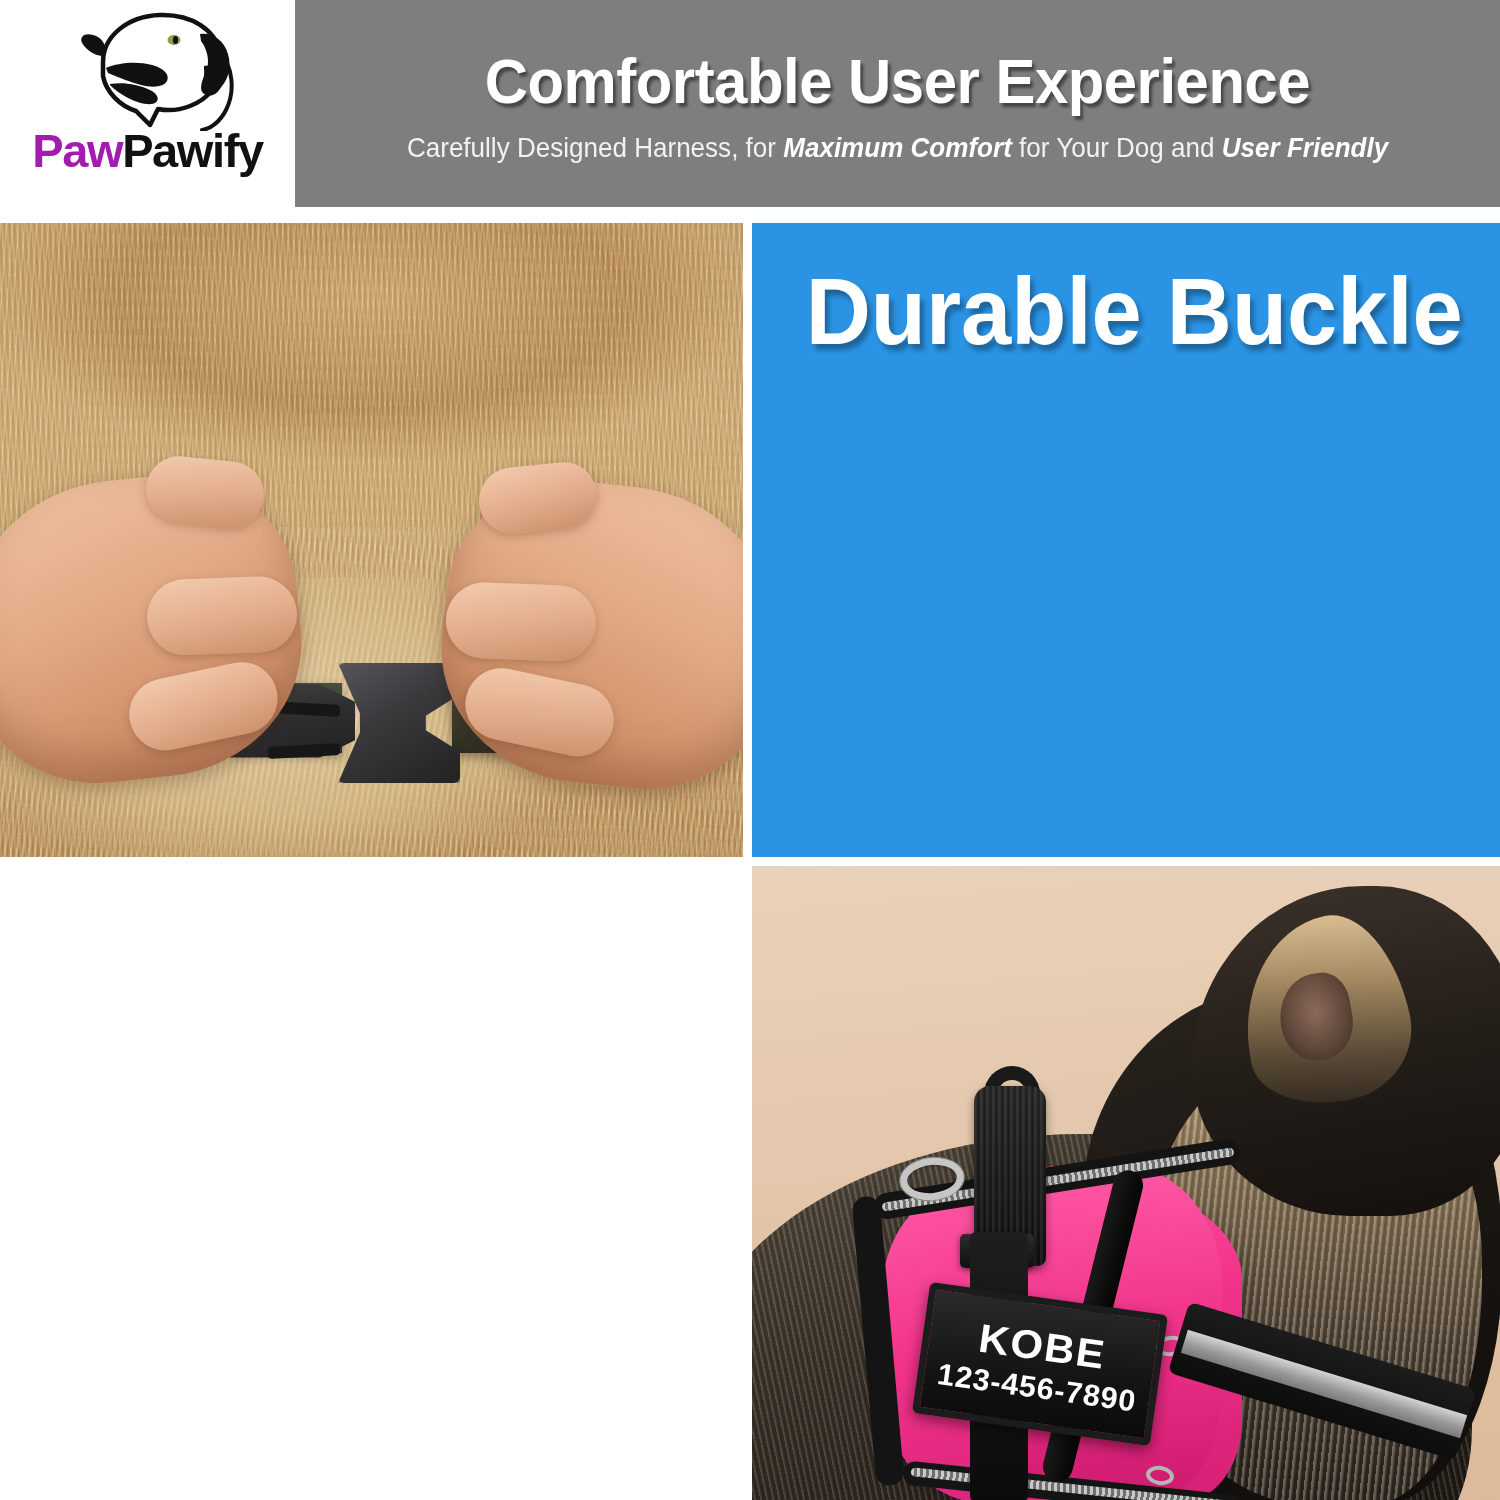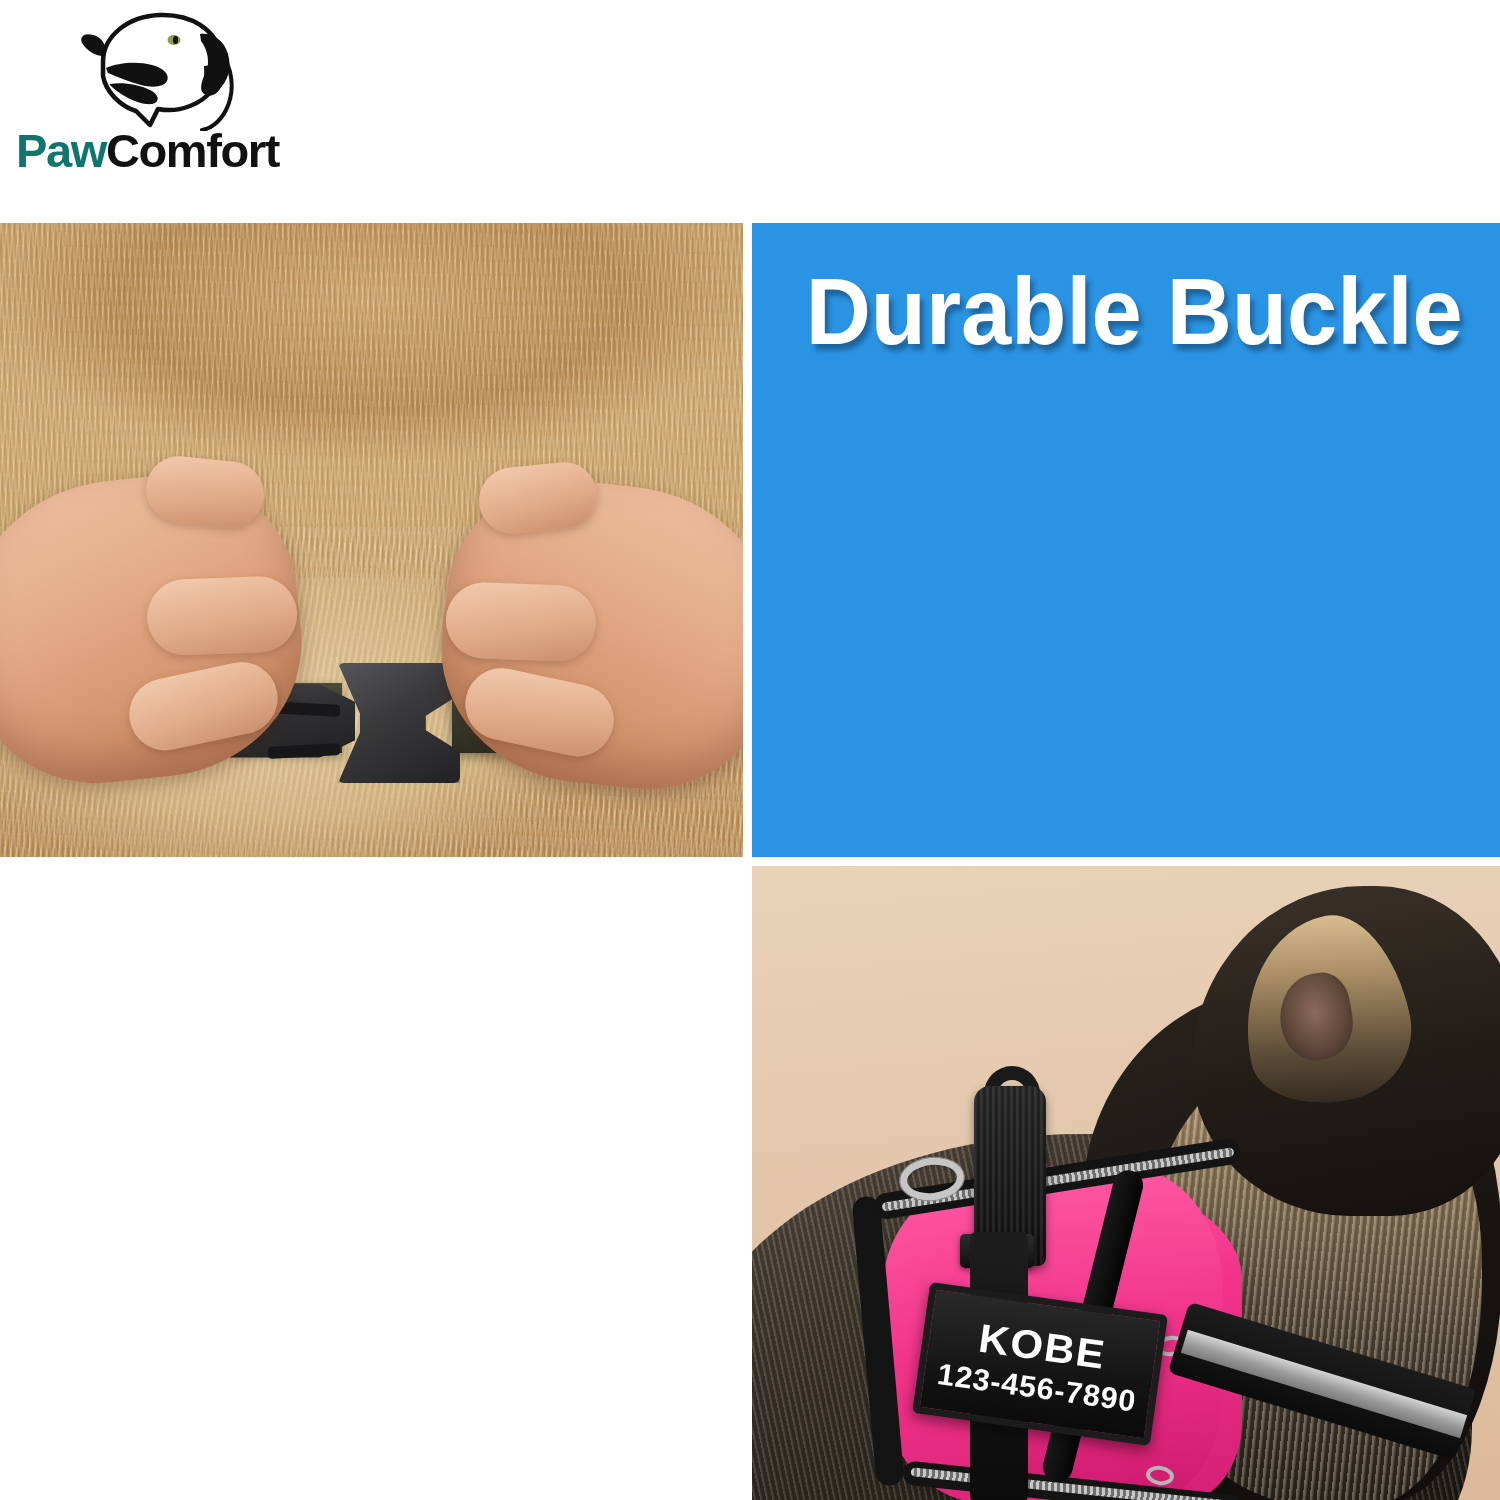--- a/index.html
+++ b/index.html
@@ -9,21 +9,21 @@
   #page { position:relative; width:1500px; height:1500px; background:#ffffff; }
 
   
   #header { position:absolute; left:0; top:0; width:1500px; height:210px; background:#ffffff; }
 
   #logo-block { position:absolute; left:0; top:0; width:295px; height:207px; background:#ffffff;
                 display:flex; flex-direction:column; align-items:center; justify-content:flex-start; }
   #logo-mark { width:215px; height:125px; margin-top:6px; }
   #logo-wordmark { font-size:47px; font-weight:bold; letter-spacing:-1.4px; line-height:1;
                    margin-top:-4px; white-space:nowrap; }
-  #logo-wordmark .w1 { color:#0f766e; }
+  #logo-wordmark .w1 { color:#a21caf; }
   #logo-wordmark .w2 { color:#111111; }
 
   #header-bar { position:absolute; left:295px; top:0; width:1205px; height:207px;
                 background:#7e7e7e; display:flex; flex-direction:column;
                 align-items:center; justify-content:center; }
   #header-title { font-size:63px; font-weight:bold; color:#ffffff; letter-spacing:-0.5px;
                   line-height:1.02; white-space:nowrap;
                   text-shadow: 3px 4px 3px rgba(0,0,0,0.45); transform:scaleX(0.95);
                   margin-top:6px; }
   #header-sub { font-size:28px; color:#f2f2f2; white-space:nowrap; margin-top:18px;
@@ -211,23 +211,27 @@
         <path d="M66 62 C78 57 96 55 112 59 C124 62 130 69 127 75 C124 81 113 82 101 79
                  C90 76 78 71 68 67 Z" fill="#111111"></path>
         <path d="M70 78 C82 76 98 78 110 84 C118 88 120 94 115 97 C109 100 98 97 88 92
                  C80 88 74 83 70 79 Z" fill="#111111"></path>
         <path d="M160 28 C172 26 184 34 188 48 C192 62 188 76 178 84 C172 89 166 90 163 87
                  C159 83 162 74 166 66 C170 57 168 44 161 35 Z" fill="#111111"></path>
         <path d="M164 60 C172 58 180 62 182 70 C184 78 180 86 173 89 C168 91 164 89 163 85
                  C162 79 165 70 164 62 Z" fill="#111111"></path>
         <path d="M180 46 C192 60 196 84 186 104 C180 116 170 123 162 124" fill="none" stroke="#111111" stroke-width="4" stroke-linecap="round"></path>
       </svg>
-      <div id="logo-wordmark"><span class="w1">Paw</span><span class="w2">Comfort</span></div>
-    </div>
-
+      <div id="logo-wordmark"><span class="w1">Paw</span><span class="w2">Pawify</span></div>
+    </div>
+
+    <div id="header-bar">
+      <div id="header-title">Comfortable User Experience</div>
+      <div id="header-sub"><span>Carefully Designed Harness, for </span><b>Maximum Comfort</b><span> for Your Dog and </span><b>User Friendly</b></div>
+    </div>
   </div>
 
   <div class="panel" id="panel-tl">
     <div id="photo-buckle">
       <div class="fur-lines"></div>
       <div class="fur-lines b2"></div>
       <div id="fur-belly"></div>
       <div class="fur-lines b3"></div>
 
       <div class="webbing" id="web-l"></div>

